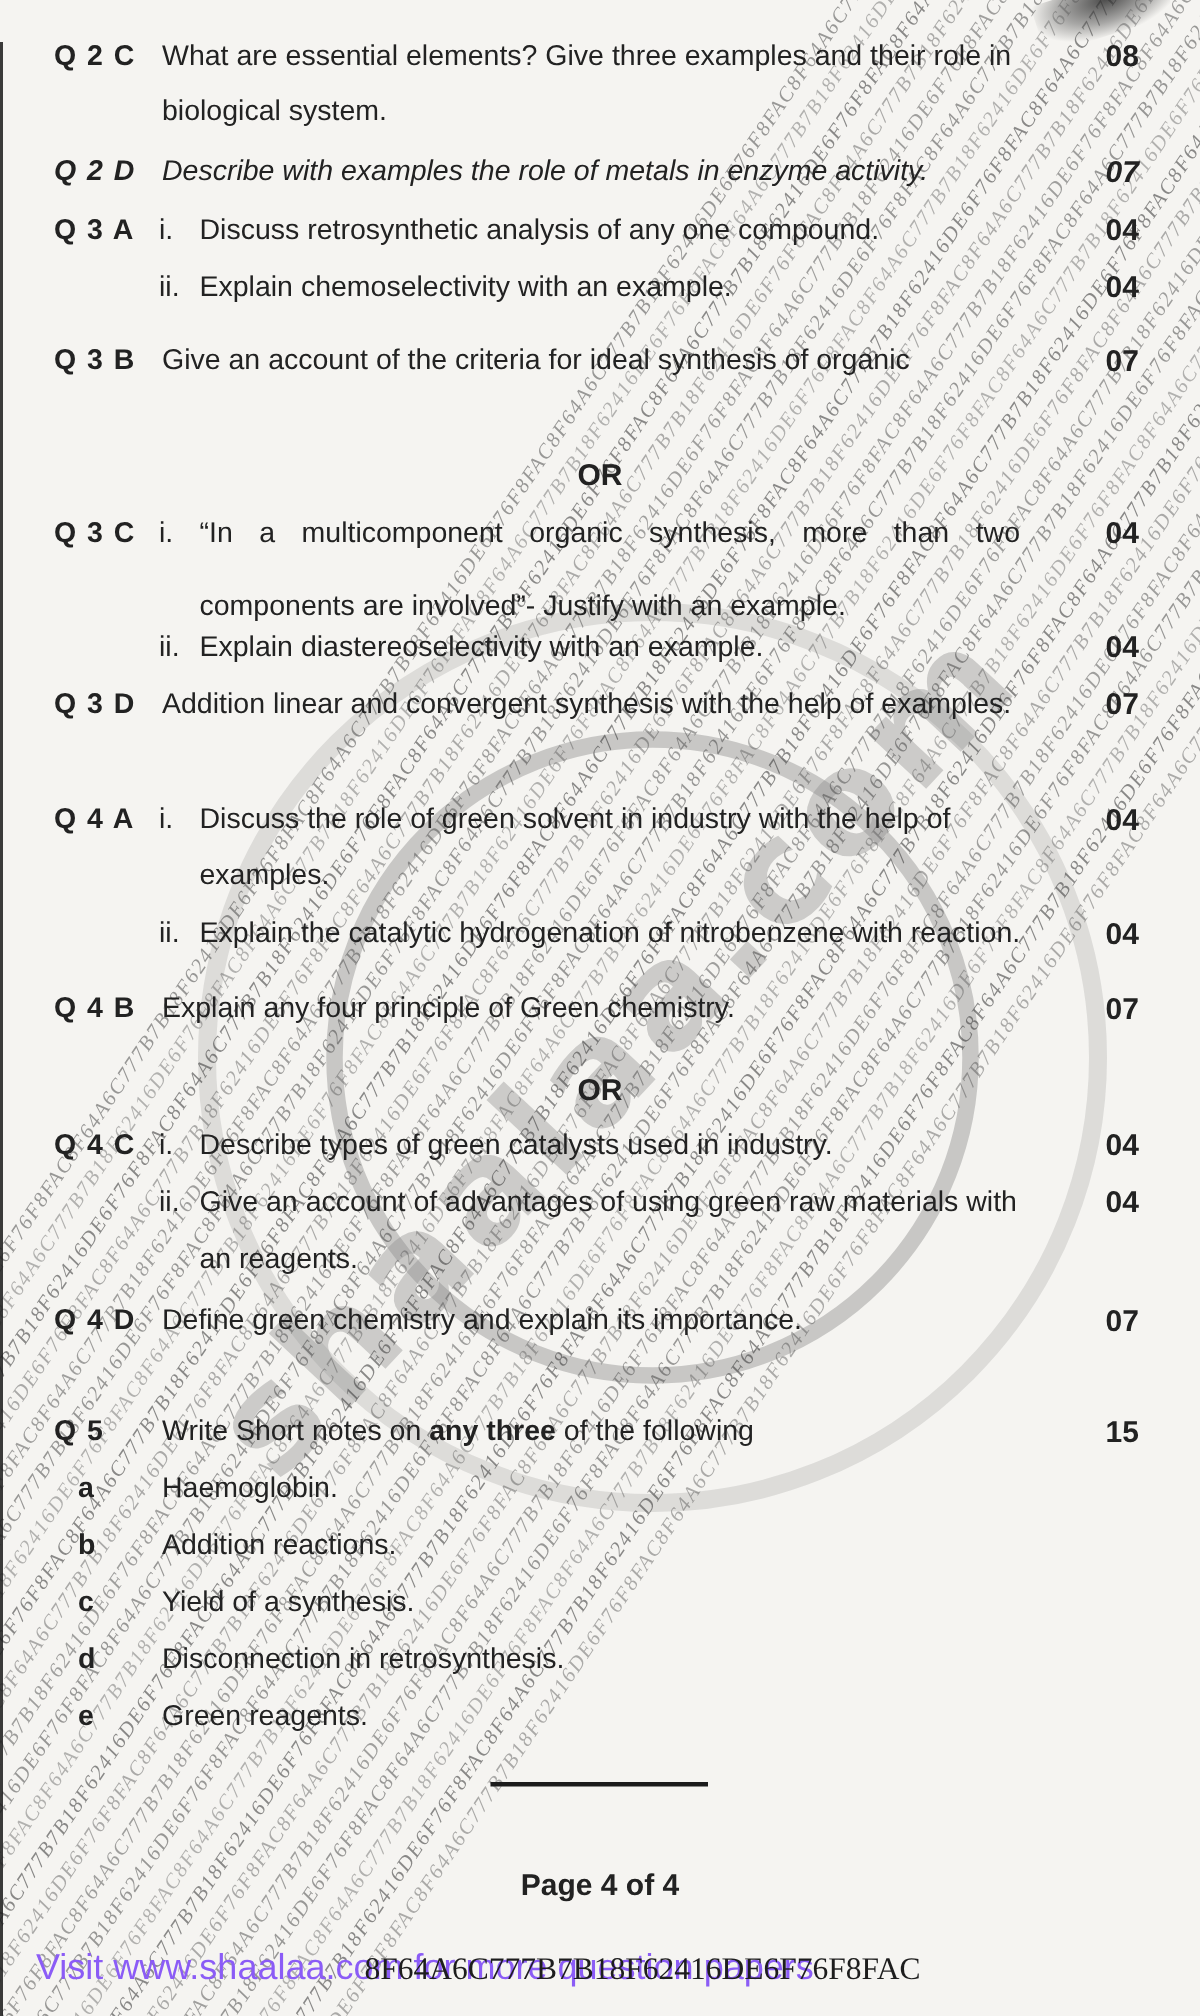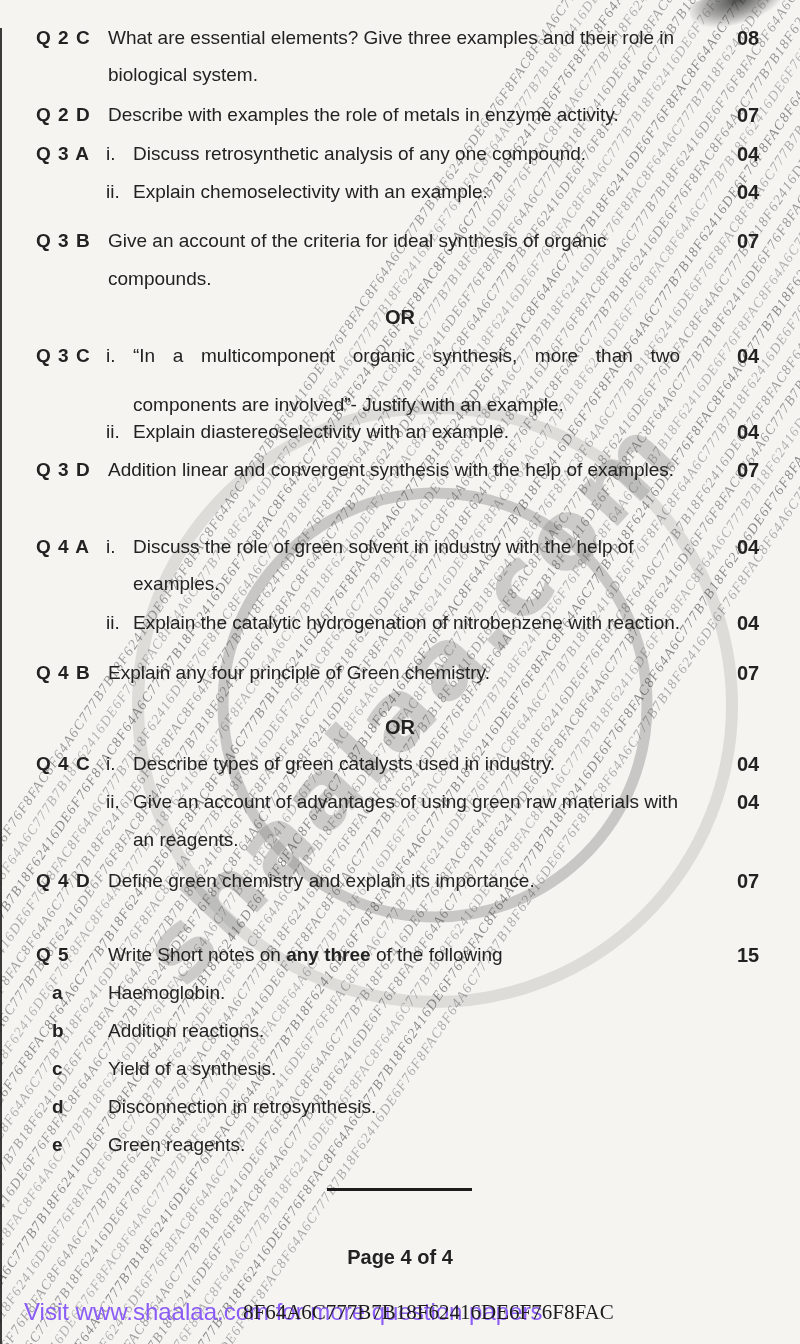--- a/index.html
+++ b/index.html
@@ -106,43 +106,40 @@
 
   <div class="doc" id="doc">
       <div class="row" style="top: 27px;">
         <span class="qlabel">Q 2 C</span>
         <span class="qtext indent-body">What are essential elements? Give three examples and their role in</span>
         <span class="marks">08</span>
       </div>
       <div class="row" style="top: 64px;">
         <span class="qtext indent-body">biological system.</span>
       </div>
-      <div class="row" style="top: 104px;">
+      <div class="row" style="top: 104px; font-style: italic;">
         <span class="qlabel">Q 2 D</span>
         <span class="qtext indent-body">Describe with examples the role of metals in enzyme activity.</span>
         <span class="marks">07</span>
       </div>
       <div class="row" style="top: 143px;">
         <span class="qlabel">Q 3 A</span>
         <span class="prefix">i.</span>
         <span class="qtext indent-item">Discuss retrosynthetic analysis of any one compound.</span>
         <span class="marks">04</span>
       </div>
       <div class="row" style="top: 181px;">
         <span class="prefix">ii.</span>
         <span class="qtext indent-item">Explain chemoselectivity with an example.</span>
         <span class="marks">04</span>
       </div>
       <div class="row" style="top: 230px;">
         <span class="qlabel">Q 3 B</span>
         <span class="qtext indent-body">Give an account of the criteria for ideal synthesis of organic</span>
         <span class="marks">07</span>
-      </div>
-      <div class="row" style="top: 268px;">
-        <span class="qtext indent-body">compounds.</span>
       </div>
       <div class="row or-row" style="top: 306px;">
         <span>OR</span>
       </div>
       <div class="row" style="top: 345px;">
         <span class="qlabel">Q 3 C</span>
         <span class="prefix">i.</span>
         <span class="qtext indent-item justify">“In a multicomponent organic synthesis, more than two</span>
         <span class="marks">04</span>
       </div>

